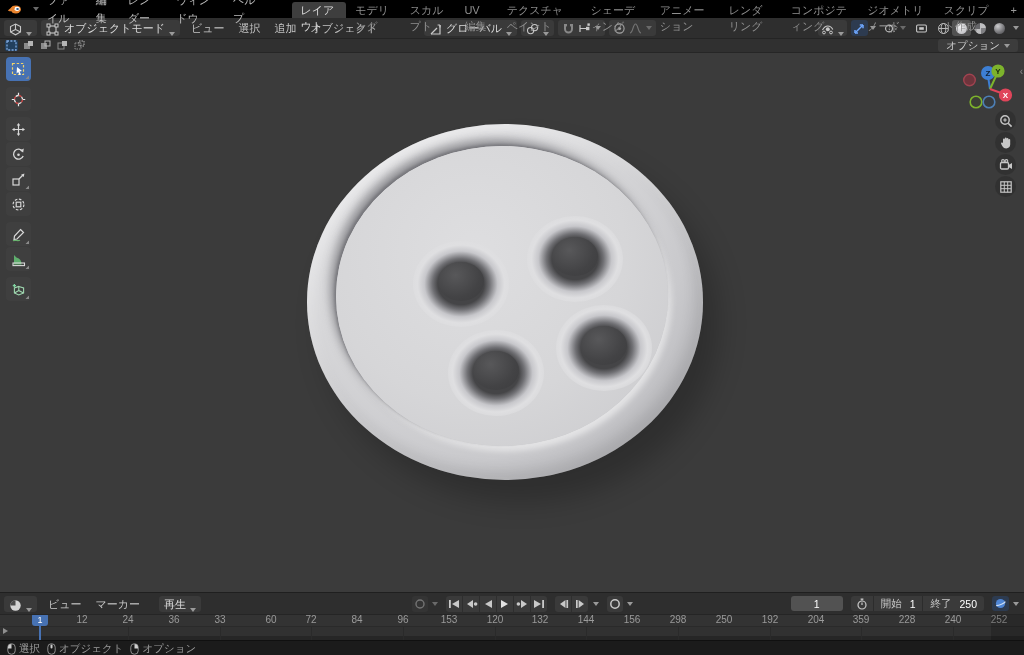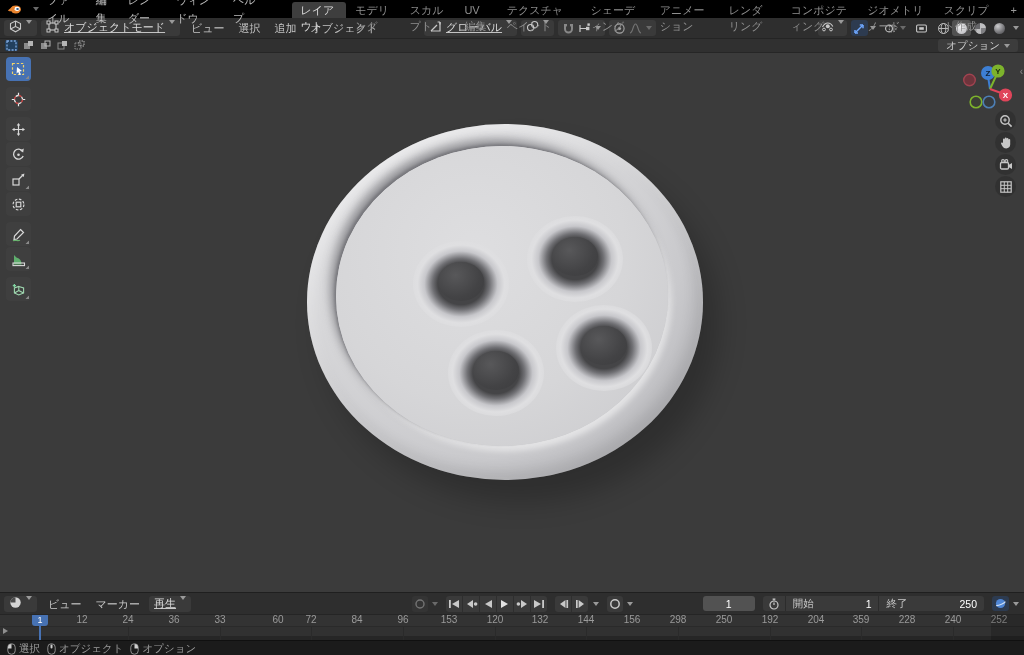--- a/index.html
+++ b/index.html
@@ -13,21 +13,21 @@
   .menu{padding:0 8px;line-height:18px;cursor:default;}
   .tabs{display:flex;align-items:flex-end;margin-left:26px;height:18px;}
   .tab{padding:0 9px;line-height:16px;color:#8f8f8f;border-radius:3px 3px 0 0;margin-top:2px;height:16px;}
   .tab.active{background:#3e3e3e;color:#dedede;}
   .tab.plus{color:#9a9a9a;padding:0 7px;}
   
   .vheader{position:absolute;top:18px;left:0;right:0;height:20px;background:#2e2e2e;border-bottom:1px solid #242424;font-size:11px;color:#c3c3c3;z-index:25;}
   .vheader .left{position:absolute;left:4px;top:0;height:20px;display:flex;align-items:center;}
   .vheader .center{position:absolute;left:424px;top:0;height:20px;display:flex;align-items:center;}
   .vheader .right{position:absolute;right:5px;top:0;height:20px;display:flex;align-items:center;}
-  .hbtn{display:flex;align-items:flex-start;background:#3a3a3a;border-radius:3px;height:16px;padding:0 5px;margin-right:4px;text-decoration:underline;}
+  .hbtn{display:flex;align-items:flex-end;background:#3a3a3a;border-radius:3px;height:16px;padding:0 5px;margin-right:4px;}
   .hgroup{display:flex;align-items:center;background:#3a3a3a;border-radius:3px;height:16px;padding:0 4px;margin-right:4px;}
   .hmenu{padding:0 7px;line-height:20px;}
   .icon12{width:13px;height:13px;flex:none;display:block;}
   .shadeball{width:11px;height:11px;border-radius:50%;flex:none;margin:0 2px;}
   .slot{display:flex;align-items:center;justify-content:center;height:16px;padding:0 2px;border-radius:3px;}
   .slot.active{background:#515151;}
   .slot.bluetog{background:#2d3b50;}
   
   .tsettings{position:absolute;top:39px;left:0;right:0;height:13px;background:#303030;border-bottom:1px solid #262626;z-index:24;display:flex;align-items:center;}
   .selmode{width:13px;height:11px;margin-left:4px;border-radius:2px;display:flex;align-items:center;justify-content:center;}
@@ -59,21 +59,21 @@
   .theader{position:absolute;top:592px;left:0;right:0;height:21px;background:#2e2e2e;border-top:1px solid #1f1f1f;border-bottom:1px solid #252525;font-size:11px;z-index:20;}
   .theader .left{position:absolute;left:4px;top:0;height:21px;display:flex;align-items:center;}
   .theader .center{position:absolute;left:412px;top:0;height:21px;display:flex;align-items:center;}
   .theader .right{position:absolute;right:5px;top:0;height:21px;display:flex;align-items:center;}
   .tbtn{width:16px;height:16px;background:#3a3a3a;display:flex;align-items:center;justify-content:center;margin-right:1px;}
   .tbtn.first{border-radius:3px 0 0 3px;}
   .tbtn.last{border-radius:0 3px 3px 0;}
   .tbtn.lone{border-radius:3px;}
   .framefield{width:52px;height:15px;background:#525252;border-radius:3px;color:#fff;font-size:10.5px;display:flex;align-items:center;justify-content:center;margin-right:8px;}
   .rangegrp{display:flex;align-items:center;background:#3a3a3a;border-radius:3px;height:15px;font-size:10.5px;color:#c9c9c9;margin-right:8px;}
-  .rangegrp .seg{display:flex;align-items:center;padding:0 7px;height:15px;gap:44px;}
+  .rangegrp .seg{display:flex;align-items:center;padding:0 7px;height:15px;}
   .rangegrp .sep{width:1px;height:15px;background:#2c2c2c;}
   .rangegrp .val{color:#fff;margin-left:8px;}
   .ruler{position:absolute;top:613px;left:0;right:0;height:13px;background:#333333;z-index:10;}
   .rlabel{position:absolute;top:1px;transform:translateX(-50%);font-size:10px;color:#9a9a9a;}
   .channels{position:absolute;top:626px;left:0;right:0;height:10px;background:#313131;border-top:1px solid #2a2a2a;z-index:9;}
   .summary{position:absolute;top:636px;left:0;right:0;height:4px;background:#262626;z-index:9;}
   .tick{position:absolute;top:627px;width:1px;height:13px;background:#2a2a2a;z-index:9;}
   .playhead-flag{position:absolute;left:32px;top:613px;width:16px;height:13px;background:#4772b3;border-radius:3px;color:#fff;font-size:9px;display:flex;align-items:center;justify-content:center;z-index:12;}
   .playhead-line{position:absolute;left:39px;top:626px;width:2px;height:14px;background:#4772b3;z-index:12;}
   .outrange{position:absolute;left:991px;top:613px;width:33px;height:27px;background:rgba(0,0,0,.18);z-index:11;}
@@ -406,21 +406,21 @@
     <div class="left">
       <div class="hbtn" style="background:#3a3a3a">
         <svg class="icon12" viewBox="0 0 13 13">
           <circle cx="6.5" cy="6.5" r="5.2" fill="#d5d5d5"></circle>
           <path d="M6.5 6.5 L6.5 1.3 A5.2 5.2 0 0 0 1.3 6.5 Z" fill="#4c4c4c"></path>
         </svg>
         <span class="chev"></span>
       </div>
       <span class="hmenu">ビュー</span>
       <span class="hmenu">マーカー</span>
-      <div class="hbtn" style="margin-left:2px">
+      <div class="hbtn" style="margin-left:12px">
         <span style="color:#dcdcdc">再生</span>
         <span class="chev"></span>
       </div>
     </div>
 
     <div class="center">
       <div class="tbtn lone" style="opacity:.5;margin-right:0">
         <svg width="12" height="12" viewBox="0 0 12 12">
             <circle cx="6" cy="6" r="4" fill="none" stroke="#b9b9b9" stroke-width="1.4"></circle>
           </svg>
@@ -512,21 +512,21 @@
       </div>
       <span class="chev"></span>
     </div>
   </div>
 
   <div class="ruler">
     <span class="rlabel" style="left:82px">12</span>
     <span class="rlabel" style="left:128px">24</span>
     <span class="rlabel" style="left:174px">36</span>
     <span class="rlabel" style="left:220px">33</span>
-    <span class="rlabel" style="left:278px">60</span>
+    <span class="rlabel" style="left:271px">60</span>
     <span class="rlabel" style="left:311px">72</span>
     <span class="rlabel" style="left:357px">84</span>
     <span class="rlabel" style="left:403px">96</span>
     <span class="rlabel" style="left:449px">153</span>
     <span class="rlabel" style="left:495px">120</span>
     <span class="rlabel" style="left:540px">132</span>
     <span class="rlabel" style="left:586px">144</span>
     <span class="rlabel" style="left:632px">156</span>
     <span class="rlabel" style="left:678px">298</span>
     <span class="rlabel" style="left:724px">250</span>

